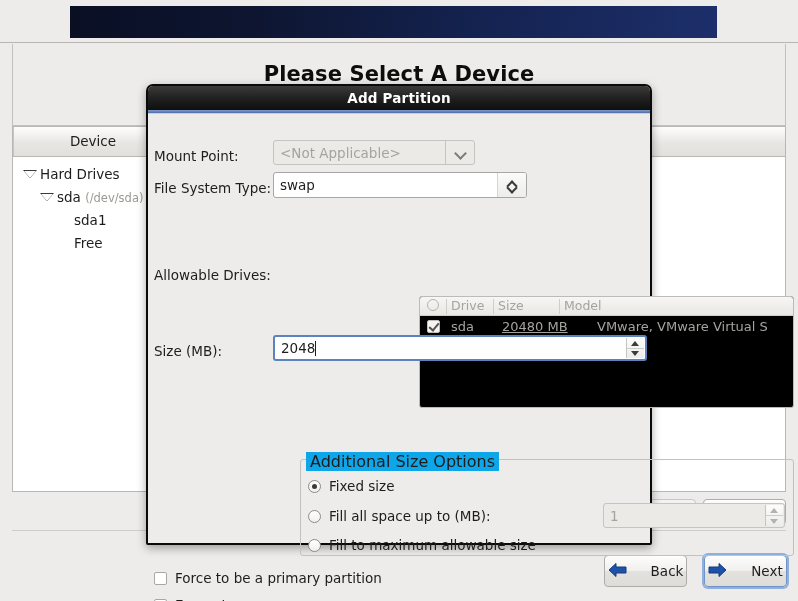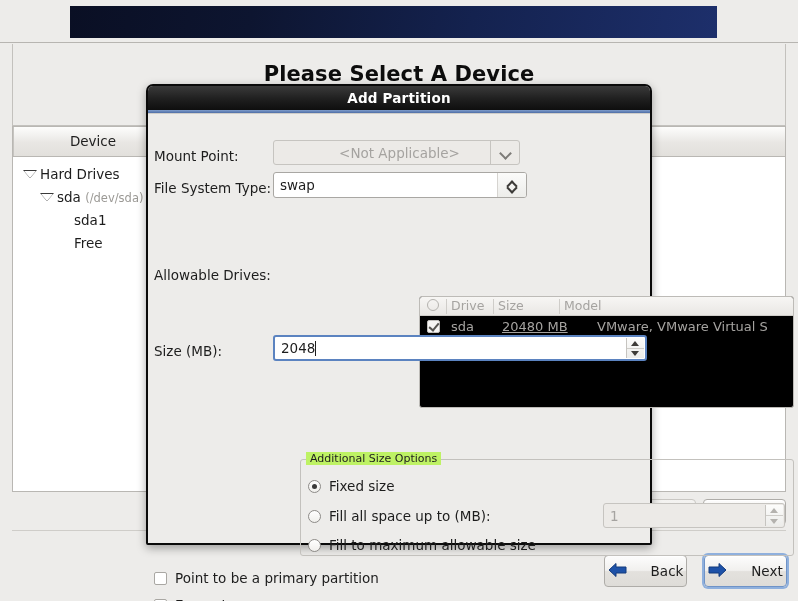--- a/index.html
+++ b/index.html
@@ -174,22 +174,22 @@
     content:"";position:absolute;left:3px;top:0px;width:4px;height:8px;
     border-right:2px solid #55534f;border-bottom:2px solid #55534f;transform:rotate(40deg);
   }
 
   
   #sizeopts{
     position:absolute;left:152px;top:345px;width:494px;height:97px;
     box-sizing:border-box;border:1px solid #c3c1bd;border-radius:3px;
   }
   #sizeopts-legend{
-    position:absolute;left:158px;top:338px;background:#bef264;padding:0 4px;
-    font-size:11px;color:#1d1d1d;
+    position:absolute;left:158px;top:338px;background:#0ea5e9;padding:0 4px;
+    font-size:16px;color:#1d1d1d;
   }
   .radio{
     display:inline-block;width:13px;height:13px;box-sizing:border-box;
     border:1px solid #8d8b88;border-radius:50%;
     background:linear-gradient(#ffffff,#f0efec);position:relative;top:2px;
   }
   .radio.on:after{
     content:"";position:absolute;left:3px;top:3px;width:5px;height:5px;
     border-radius:50%;background:#3a3a3a;
   }
@@ -260,21 +260,21 @@
 
 <div id="dialog">
   <div id="dlg-titlebar">
     <span>Add Partition</span>
   </div>
   <div id="dlg-blueline"></div>
 
   <div id="dlg-body">
 
     <div class="lbl" style="left:6px;top:34px;">Mount Point:</div>
-    <div class="field disabled" style="left:125px;top:26px;width:247px;height:25px;justify-content:center;">
+    <div class="field disabled" style="left:125px;top:26px;width:202px;height:25px;">
       <span class="txt">&lt;Not Applicable&gt;</span>
       <span class="combo-arrow">
           <span class="chev"></span>
         </span>
     </div>
 
     <div class="lbl" style="left:6px;top:66px;">File System Type:</div>
     <div class="field" style="left:125px;top:58px;width:254px;height:26px;">
       <span class="txt">swap</span>
       <span class="combo-arrow" style="border-left:1px solid #d6d4d0;background:linear-gradient(#fbfbfa,#ededea);border-radius:0 2px 2px 0;">
@@ -333,20 +333,20 @@
         <span class="half">
             <span class="sarr dn"></span>
           </span>
       </span>
     </div>
     <div class="optrow" style="left:160px;top:423px;">
       <span class="radio"></span><span>Fill to maximum allowable size</span>
     </div>
 
     <div class="cbrow" style="left:6px;top:456px;">
-      <span class="chk"></span><span>Point to be a primary partition</span>
+      <span class="chk"></span><span>Force to be a primary partition</span>
     </div>
     <div class="cbrow" style="left:6px;top:483px;">
       <span class="chk"></span><span>Encrypt</span>
     </div>
 
   </div>
 </div>
 
 </body></html>

